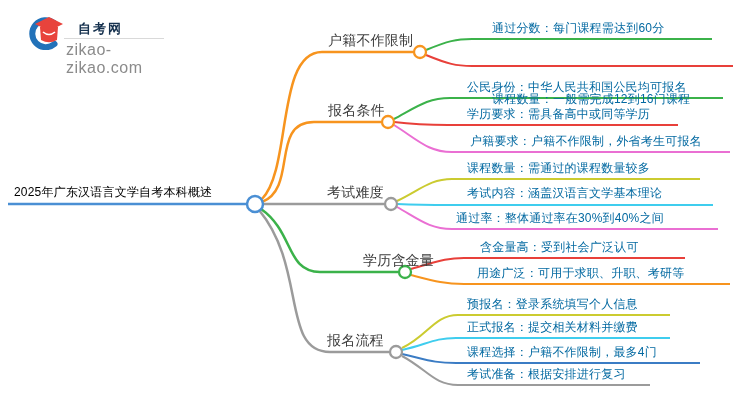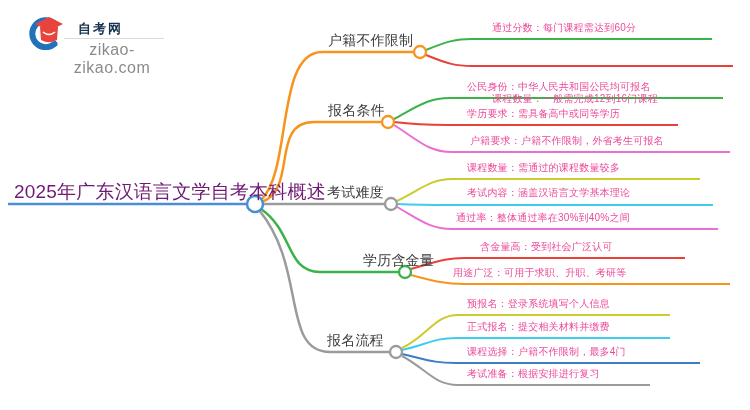--- a/index.html
+++ b/index.html
@@ -2,26 +2,26 @@
 <html><head>
 <meta charset="utf-8">
 <style>
   html,body{margin:0;padding:0;background:#fff;}
   #stage{
     position:relative;width:750px;height:410px;background:#ffffff;overflow:hidden;
     font-family:"Liberation Sans",sans-serif;
   }
   svg.lines{position:absolute;left:0;top:0;}
   .txt{
-    position:absolute;white-space:nowrap;color:#ec4899;font-size:10px;line-height:18px;
+    position:absolute;white-space:nowrap;color:#0369a1;font-size:12px;line-height:18px;
     letter-spacing:0.2px;
   }
-  .root-title{font-size:19px;color:#701a75;font-weight:500;}
+  .root-title{font-size:12px;color:#000000;font-weight:500;}
   .branch-label{font-size:14px;color:#3c3c3c;font-weight:500;}
-  .logo{position:absolute;left:28px;top:16px;width:130px;height:36px;text-align:center;}
+  .logo{position:absolute;left:28px;top:16px;width:130px;height:36px;}
   .logo-title{position:absolute;left:50px;top:4px;font-size:13px;font-weight:bold;color:#17324f;letter-spacing:2px;}
   .logo-divider{position:absolute;left:36px;top:22px;width:100px;height:1px;background:#d9d9d9;}
   .logo-domain{position:absolute;left:38px;top:25px;font-size:16px;color:#8b8b8b;letter-spacing:0.5px;}
   .logo-mark{position:absolute;left:0;top:0;}
 </style>
 </head>
 <body>
 
 <div id="stage">
 
@@ -84,21 +84,21 @@
   <div class="txt" style="left:467px;top:105px;text-align:right;">学历要求：需具备高中或同等学历</div>
   <div class="txt" style="left:470px;top:132px;">户籍要求：户籍不作限制，外省考生可报名</div>
 
   <div class="txt branch-label" style="left:327px;top:183px;">考试难度</div>
   <div class="txt" style="left:467px;top:184px;">考试内容：涵盖汉语言文学基本理论</div>
   <div class="txt" style="left:467px;top:159px;">课程数量：需通过的课程数量较多</div>
   <div class="txt" style="left:456px;top:209px;text-align:right;">通过率：整体通过率在30%到40%之间</div>
 
   <div class="txt branch-label" style="left:327px;top:251px;margin-left:36px;">学历含金量</div>
   <div class="txt" style="left:480px;top:238px;">含金量高：受到社会广泛认可</div>
-  <div class="txt" style="left:453px;top:264px;">用途广泛：可用于求职、升职、考研等</div>
+  <div class="txt" style="left:477px;top:264px;">用途广泛：可用于求职、升职、考研等</div>
 
   <div class="txt branch-label" style="left:327px;top:331px;">报名流程</div>
   <div class="txt" style="left:467px;top:318px;">正式报名：提交相关材料并缴费</div>
   <div class="txt" style="left:467px;top:295px;">预报名：登录系统填写个人信息</div>
   <div class="txt" style="left:467px;top:343px;">课程选择：户籍不作限制，最多4门</div>
   <div class="txt" style="left:467px;top:365px;">考试准备：根据安排进行复习</div>
 
 </div>
 
 </body></html>

